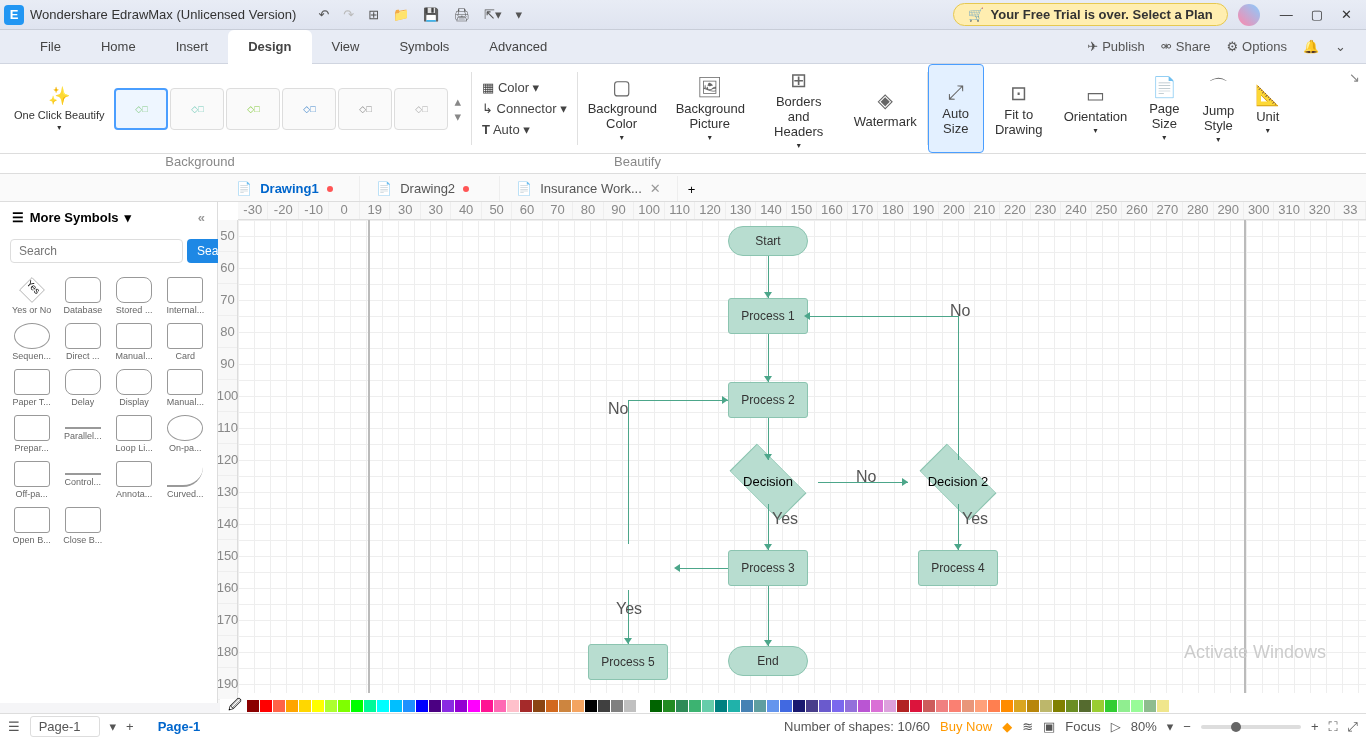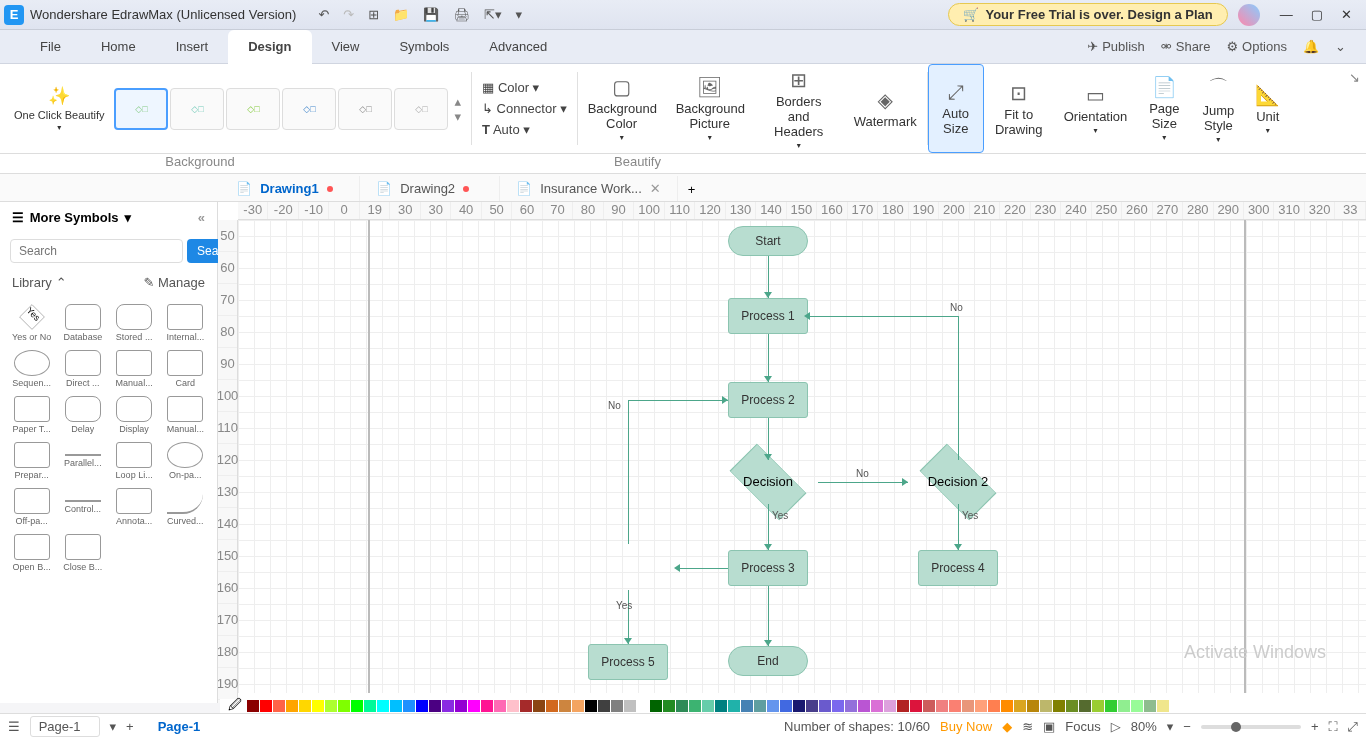--- a/index.html
+++ b/index.html
@@ -68,21 +68,21 @@
 .dec{width:100px;height:48px;position:absolute}
 .dec .dbody{width:70px;height:70px;background:#b8ddd0;border:1px solid #8bc4b0;transform:rotate(45deg) scaleY(0.55);position:absolute;left:15px;top:-11px}
 .dec .dtext{position:absolute;width:100%;text-align:center;top:16px}
 .conn{position:absolute;border-color:#4ca68a}
 .conn.v{border-left:1.5px solid #4ca68a;width:0}
 .conn.h{border-top:1.5px solid #4ca68a;height:0}
 .arrow{position:absolute;width:0;height:0}
 .arrow.dn{border-left:4px solid transparent;border-right:4px solid transparent;border-top:6px solid #4ca68a}
 .arrow.rt{border-top:4px solid transparent;border-bottom:4px solid transparent;border-left:6px solid #4ca68a}
 .arrow.lt{border-top:4px solid transparent;border-bottom:4px solid transparent;border-right:6px solid #4ca68a}
-.lblt{position:absolute;font-size:10px;color:#555}
+.lblt{position:absolute;font-size:16px;color:#555}
 .watermark{position:absolute;right:40px;bottom:30px;color:#ccc;font-size:18px}
 .colorbar{position:absolute;left:220px;right:0;bottom:26px;height:14px;display:flex;align-items:center;padding:0 8px;gap:1px;background:#fff}
 .colorbar .sw{width:12px;height:12px}
 .statusbar{position:absolute;left:0;right:0;bottom:0;height:26px;background:#fff;border-top:1px solid #ddd;display:flex;align-items:center;padding:0 8px;font-size:12px;color:#555;gap:10px}
 .page-sel{border:1px solid #ddd;padding:2px 18px 2px 8px;border-radius:3px}
 .status-spacer{flex:1}
 .zoom-slider{width:100px;height:4px;background:#ddd;border-radius:2px;position:relative}
 .zoom-slider .thumb{width:10px;height:10px;background:#666;border-radius:50%;position:absolute;top:-3px;left:30px}
 .page-tab{padding:2px 14px;color:#0066cc;font-weight:600}
 </style>
@@ -98,21 +98,21 @@
     <span>⊞</span>
     <span>📁</span>
     <span>💾</span>
     <span>🖨</span>
     <span>⇱▾</span>
     <span>▾</span>
   </div>
   <div class="tb-spacer"></div>
   <div class="trial-badge">
     <span>🛒</span>
-    <span>Your Free Trial is over. Design a Plan</span>
+    <span>Your Free Trial is over. Select a Plan</span>
   </div>
   <div class="avatar"></div>
   <div class="winbtns">
     <span>—</span>
     <span>▢</span>
     <span>✕</span>
   </div>
 </div>
 
 <div class="menubar">
@@ -228,25 +228,20 @@
   <div class="sidebar">
     <div class="sb-head">
       <span>☰</span>
       <span>More Symbols</span>
       <span>▾</span>
       <span class="sb-collapse">«</span>
     </div>
     <div class="sb-search">
       <input placeholder="Search" style="">
       <button>Search</button>
-    </div>
-    <div class="sb-lib">
-      <span>Library</span> 
-        <span style="margin-left:4px">⌃</span>
-      <span class="mg">✎ <span>Manage</span></span>
     </div>
     <div class="shape-grid" id="shape-grid">
         <div class="shape-cell">
           <div class="sh diam">Yes</div>
           <div class="lbl">Yes or No</div>
         </div>
         <div class="shape-cell">
           <div class="sh cyl"></div>
           <div class="lbl">Database</div>
         </div>

